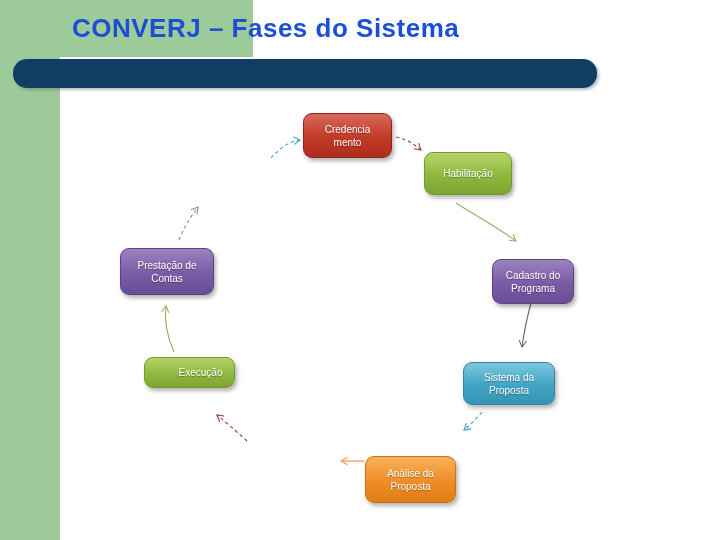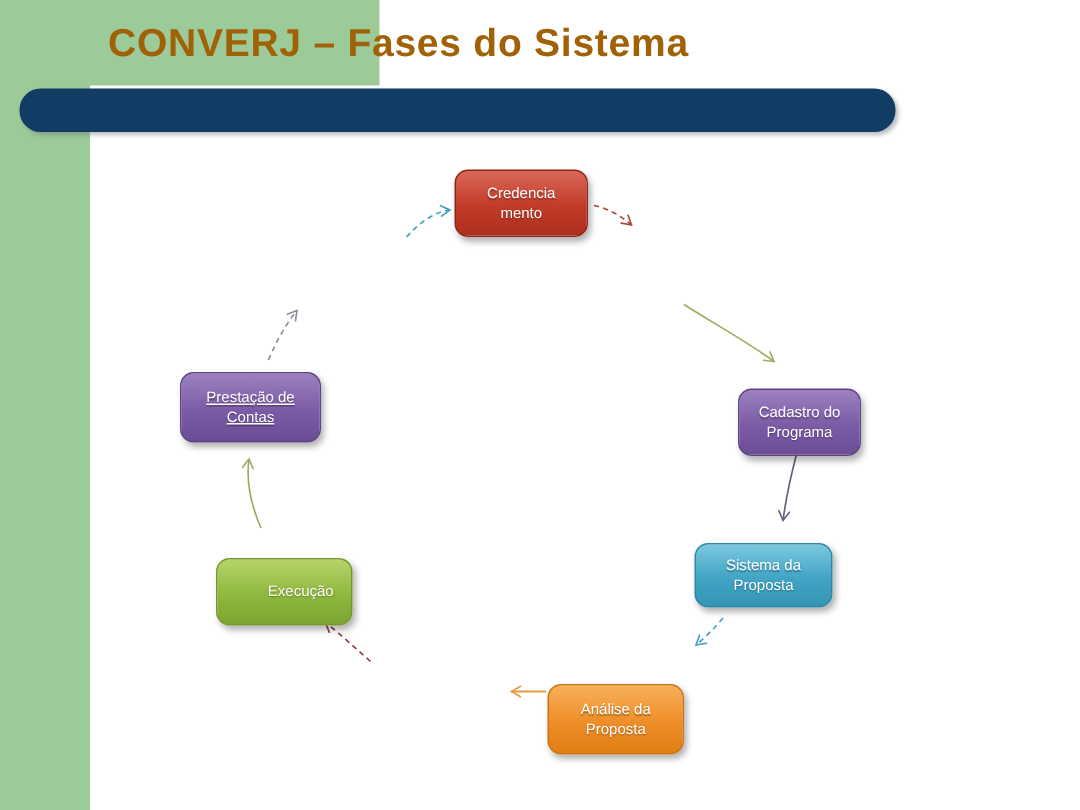--- a/index.html
+++ b/index.html
@@ -10,21 +10,21 @@
   
   .green-strip { position:absolute; left:0; top:0; width:60px; height:540px; background:#9cca98; }
   .green-top   { position:absolute; left:0; top:0; width:253px; height:57px; background:#9cca98; }
   .navy-bar {
     position:absolute; left:13px; top:59px; width:584px; height:29px;
     background:#113c63; border-radius:14px;
     box-shadow:2px 2px 3px rgba(100,110,120,0.45);
   }
   .slide-title {
     position:absolute; left:72px; top:13px; width:560px;
-    font-size:26px; font-weight:bold; color:#a16207; letter-spacing:0.5px;
+    font-size:26px; font-weight:bold; color:#1d4ed8; letter-spacing:0.5px;
     white-space:nowrap;
   }
   
   .node {
     position:absolute; border-radius:9px; color:#ffffff;
     display:flex; align-items:center; justify-content:center; text-align:center;
     font-size:10px; line-height:1.3; padding:2px 5px; box-sizing:border-box;
     white-space:pre-line;
     box-shadow:2px 3px 4px rgba(0,0,0,0.30);
     text-shadow:0 1px 1px rgba(0,0,0,0.35);
@@ -34,22 +34,22 @@
   .node.purple { background:linear-gradient(180deg,#9c82c0 0%,#7a5ba5 55%,#6b4d96 100%); border:1px solid #5d4386; }
   .node.teal   { background:linear-gradient(180deg,#7cc8de 0%,#41a4c4 55%,#3595b5 100%); border:1px solid #2f86a5; }
   .node.orange { background:linear-gradient(180deg,#f8b05a 0%,#ee8d28 55%,#e07e14 100%); border:1px solid #c77413; }
 
   .pos-credenciamento     { left:303px; top:113px; width:89px; height:45px; }
   .pos-habilitacao        { left:424px; top:152px; width:88px; height:43px; }
   .pos-cadastro-programa  { left:492px; top:259px; width:82px; height:45px; }
   .pos-cadastro-proposta  { left:463px; top:362px; width:92px; height:43px; }
   .pos-analise-proposta   { left:365px; top:456px; width:91px; height:47px; }
   .pos-celebracao         { left:240px; top:437px; width:93px; height:43px; }
-  .pos-execucao           { left:144px; top:372px; width:91px; height:45px;padding-left:27px; }
-  .pos-prestacao-contas   { left:120px; top:248px; width:94px; height:47px;text-decoration:underline; }
+  .pos-execucao           { left:144px; top:357px; width:91px; height:31px;padding-left:27px; }
+  .pos-prestacao-contas   { left:120px; top:248px; width:94px; height:47px; }
   .pos-encerramento       { left:179px; top:153px; width:99px; height:45px; }
 
   .arrow-layer { position:absolute; left:0; top:0; width:720px; height:540px; pointer-events:none; }
 </style>
 </head>
 <body>
 
 <div class="slide">
 
   <div class="green-strip"></div>
@@ -89,20 +89,21 @@
     <path d="M531,303 C527,318 524,332 522,347" fill="none" stroke="#66617a" stroke-width="1.1" marker-end="url(#mh-slate)"></path>
     <path d="M482,412 C476,419 470,425 464,430" fill="none" stroke="#3da0c0" stroke-width="1.1" stroke-dasharray="3.5 2.8" marker-end="url(#mh-teal)"></path>
     <path d="M364,461 L341,461" fill="none" stroke="#e89a45" stroke-width="1.2" marker-end="url(#mh-orange)"></path>
     <path d="M247,441 C237,432 227,423 217,415" fill="none" stroke="#8f4038" stroke-width="1.1" stroke-dasharray="3.5 2.8" marker-end="url(#mh-maroon)"></path>
     <path d="M174,352 C167,336 164,321 166,306" fill="none" stroke="#9aac62" stroke-width="1.1" marker-end="url(#mh-olive)"></path>
     <path d="M179,240 C184,228 190,217 198,207" fill="none" stroke="#8f8c9b" stroke-width="1.1" stroke-dasharray="3.5 2.8" marker-end="url(#mh-gray)"></path>
   </svg>
 
   <div class="node red pos-credenciamento">Credencia
 mento</div>
+  <div class="node green pos-habilitacao">Habilitação</div>
   <div class="node purple pos-cadastro-programa">Cadastro do
 Programa</div>
   <div class="node teal pos-cadastro-proposta">Sistema da
 Proposta</div>
   <div class="node orange pos-analise-proposta">Análise da
 Proposta</div>
   <div class="node green pos-execucao">Execução</div>
   <div class="node purple pos-prestacao-contas">Prestação de
 Contas</div>
 

